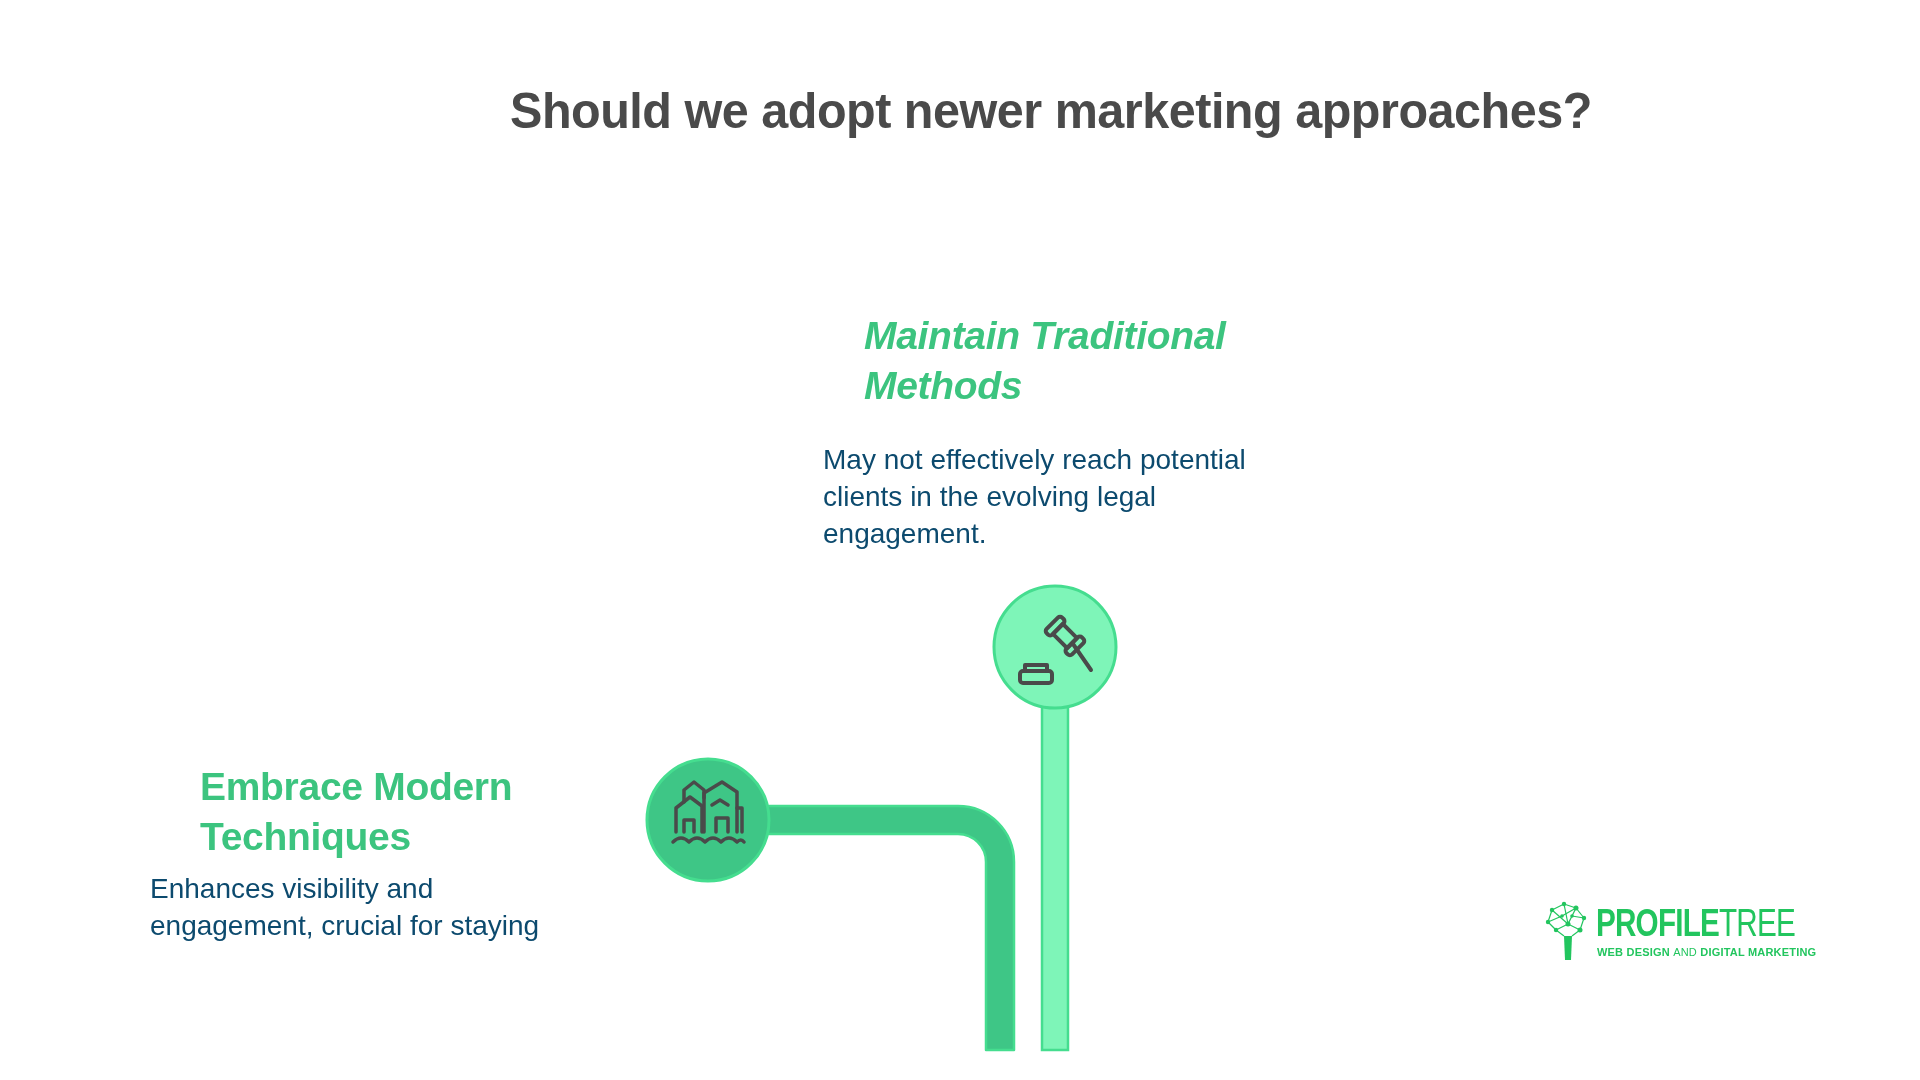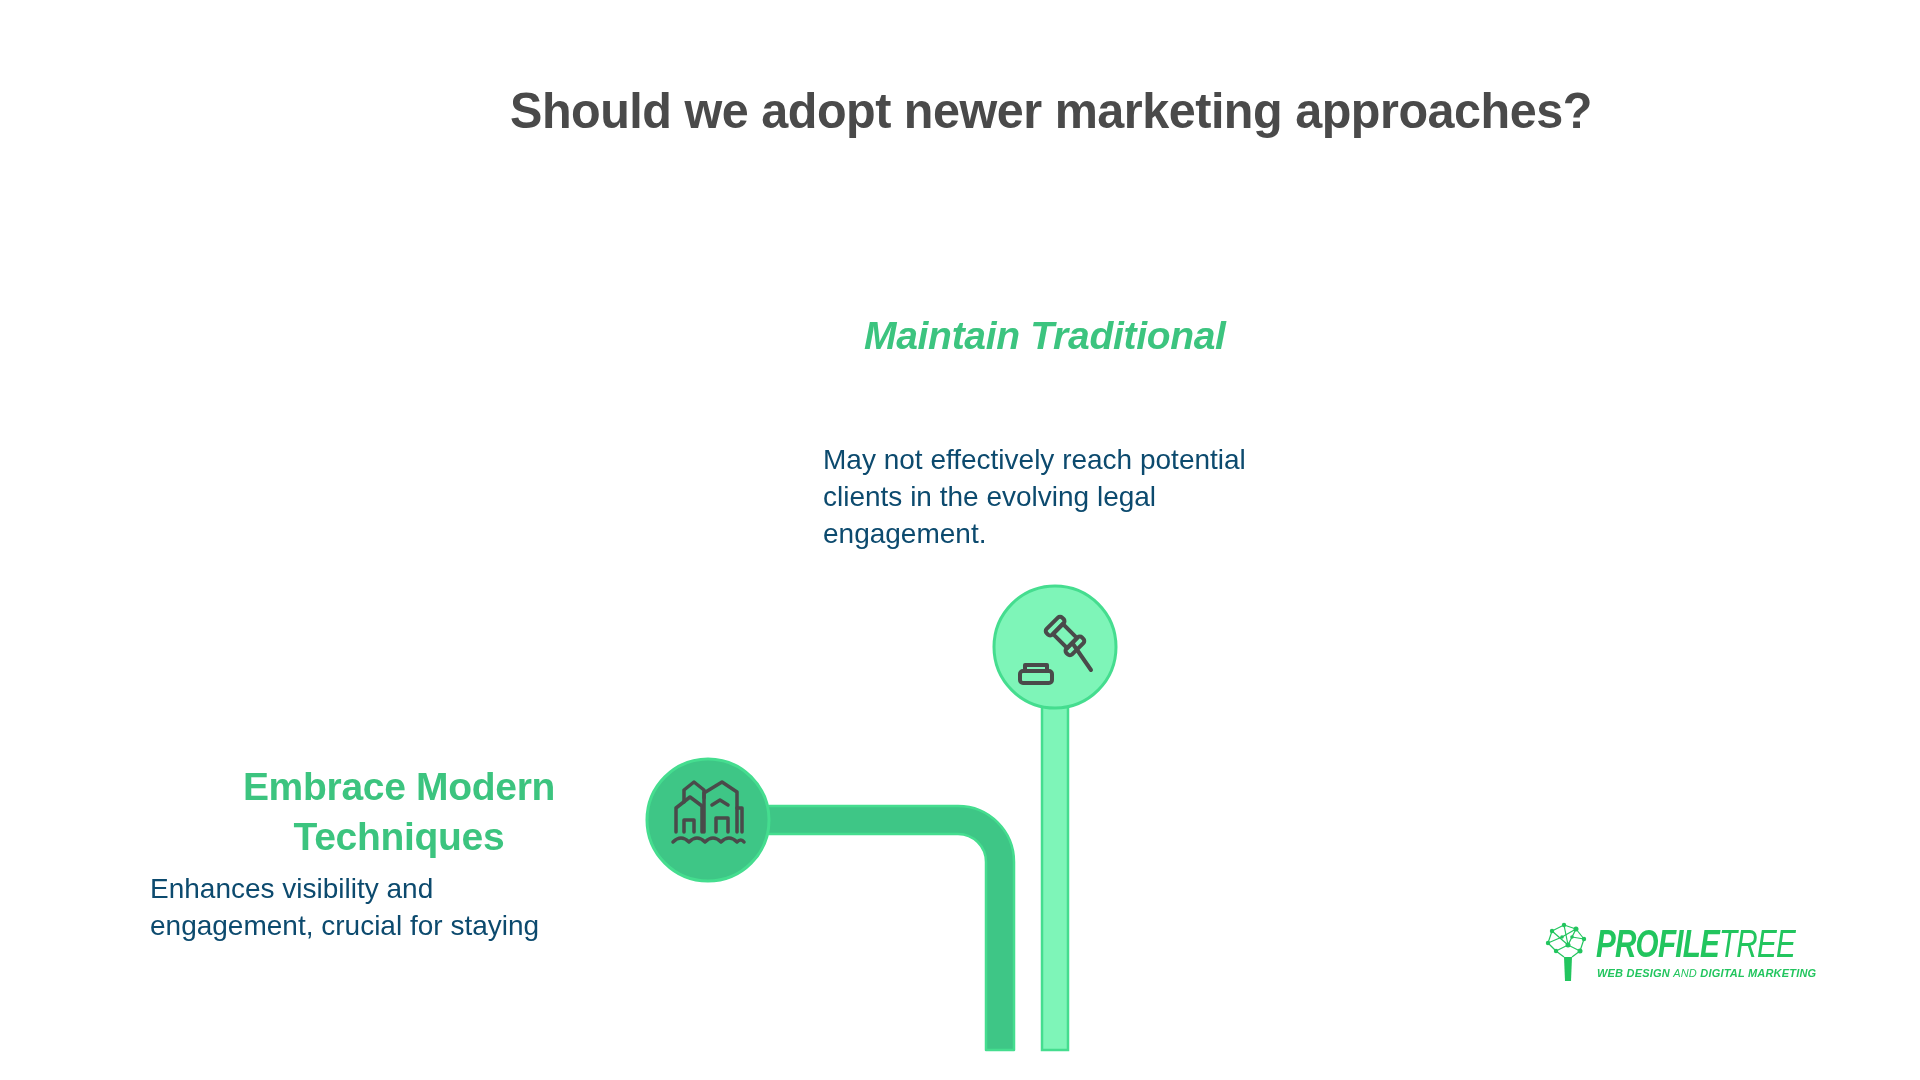--- a/index.html
+++ b/index.html
@@ -37,27 +37,27 @@
     }
     .desc {
       font-size: 28px;
       color: #0c4a6e;
       line-height: 37px;
     }
 
     .trad-heading { left: 864px; top: 311px; width: 420px; font-style: italic; }
     .trad-desc    { left: 823px; top: 441px; width: 480px; }
 
-    .modern-heading { left: 200px; top: 762px; width: 398px; text-align: center; }
+    .modern-heading { left: 200px; top: 762px; width: 398px; text-align: left; }
     .modern-desc    { left: 150px; top: 870px; width: 448px; text-align: left; }
 
     .diagram { left: 0; top: 0; width: 1920px; height: 1080px; pointer-events: none; }
     .diagram .hit { pointer-events: auto; }
 
-    .logo { left: 1544px; top: 921px; width: 280px; height: 64px; font-style: italic; }
+    .logo { left: 1544px; top: 900px; width: 280px; height: 64px; }
     .logo-word {
       position: absolute;
       left: 52px;
       top: 2px;
       font-size: 38px;
       line-height: 42px;
       color: #22c55e;
       white-space: nowrap;
       letter-spacing: -1px;
       transform: scaleX(0.78);
@@ -126,20 +126,21 @@
 
       <path d="M 737 808 L 742 808 L 742 832"></path>
 
       <path d="M 673 842 Q 681 834 689 842 Q 697 834 705 842 Q 713 834 721 842 Q 729 834 737 842 Q 741 838 744 842"></path>
     </g>
   </g>
 </svg>
 
 <div class="abs heading trad-heading">
   <div>Maintain Traditional</div>
+  <div>Methods</div>
 </div>
 <div class="abs desc trad-desc">
   <div>May not effectively reach potential</div>
   <div>clients in the evolving legal</div>
   <div>engagement.</div>
 </div>
 
 <div class="abs heading modern-heading">
   <div>Embrace Modern</div>
   <div>Techniques</div>

